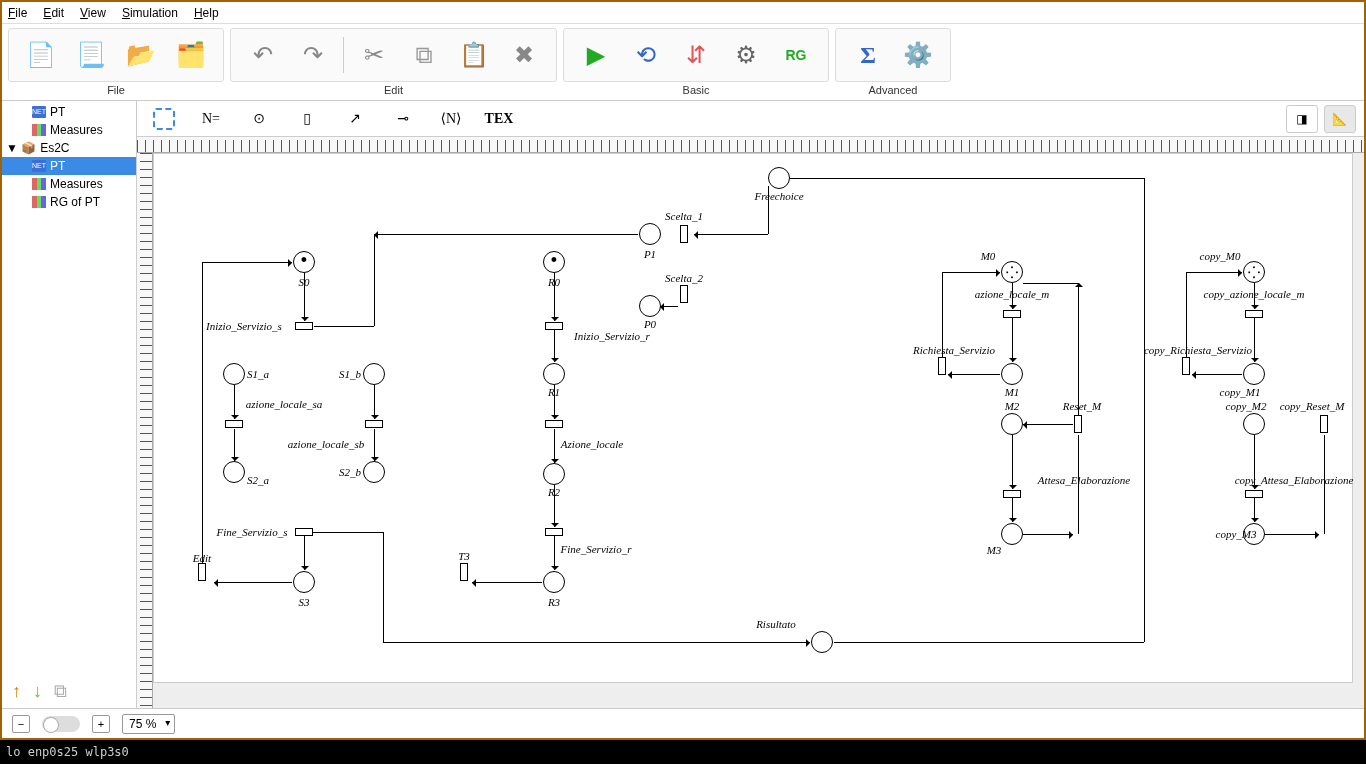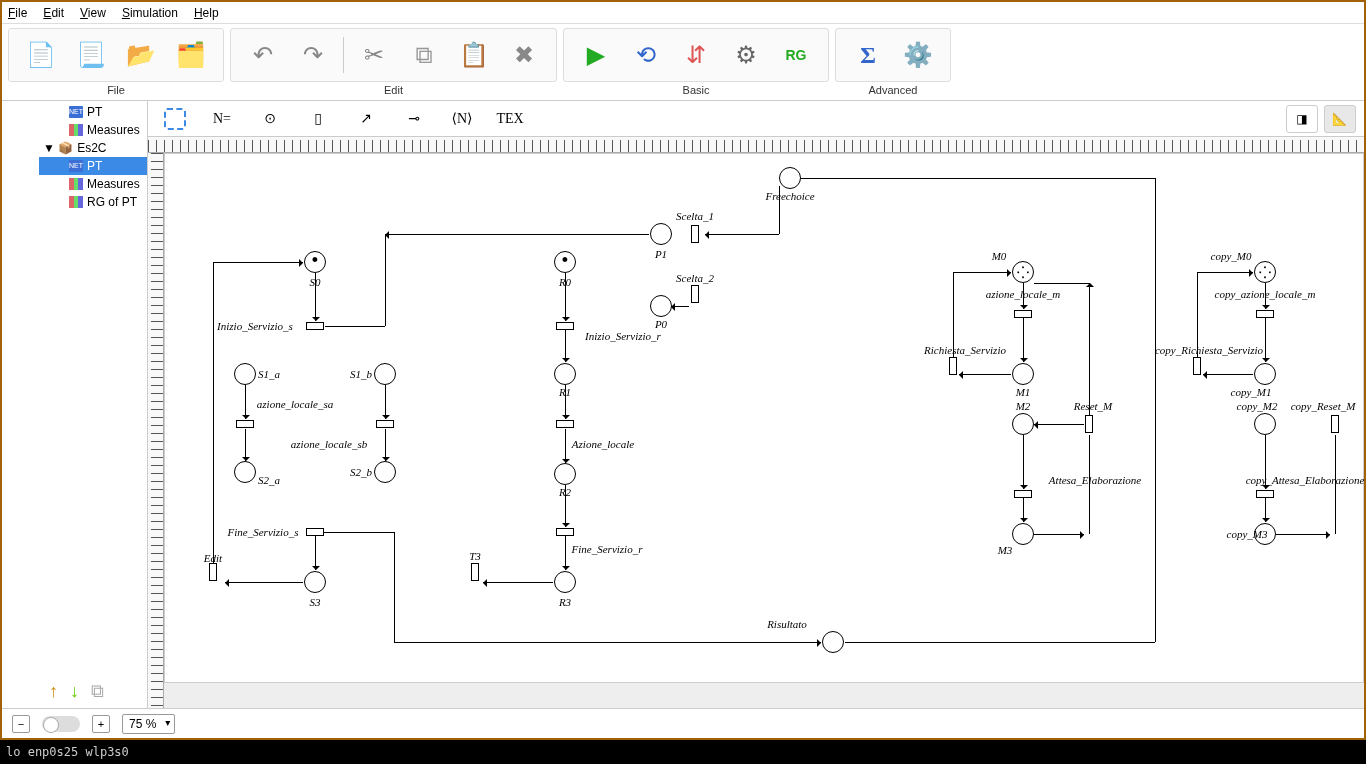--- a/index.html
+++ b/index.html
@@ -7,21 +7,21 @@
 .window { border: 2px solid #a16207; width: 100%; height: 740px; display: flex; flex-direction: column; background: #fff; }
 .menubar { height: 22px; display: flex; align-items: center; padding: 0 6px; border-bottom: 1px solid #ddd; }
 .menubar span { margin-right: 16px; cursor: pointer; }
 .menubar span u { text-decoration: underline; }
 .toolbars { display: flex; gap: 6px; padding: 4px 6px; border-bottom: 1px solid #ccc; }
 .tgroup { display: flex; flex-direction: column; align-items: center; }
 .trow { display: flex; gap: 2px; align-items: center; border: 1px solid #ddd; border-radius: 3px; padding: 4px 8px; background: #fafafa; }
 .tbtn { width: 48px; height: 44px; display: flex; align-items: center; justify-content: center; cursor: pointer; border-radius: 3px; font-size: 24px; }
 .tlabel { font-size: 11px; color: #333; margin-top: 2px; }
 .sep { width: 1px; height: 36px; background: #ccc; margin: 0 4px; }
-.main { flex: 1; display: flex; overflow: hidden; padding-left: 37px; }
+.main { flex: 1; display: flex; overflow: hidden; }
 .sidebar { width: 135px; border-right: 1px solid #ccc; background: #fff; display: flex; flex-direction: column; }
 .tree { flex: 1; font-size: 12px; padding: 2px 0; }
 .tree-item { padding: 2px 4px 2px 30px; cursor: pointer; display: flex; align-items: center; gap: 4px; white-space: nowrap; }
 .tree-item.lvl0 { padding-left: 4px; }
 .tree-item.sel { background: #3b8be6; color: #fff; }
 .bicon { width: 14px; height: 12px; display: inline-block; }
 .bicon.net { background: #3b6fd6; color: #fff; font-size: 7px; text-align: center; line-height: 12px; border-radius: 1px; }
 .bicon.bars { background: linear-gradient(to right, #d66 0 33%, #6d6 33% 66%, #66d 66%); }
 .sidebar-ctrl { display: flex; gap: 12px; padding: 6px 10px; font-size: 18px; }
 .sidebar-ctrl span { cursor: pointer; }
@@ -150,21 +150,21 @@
 
     <div class="canvas-area">
       <div class="tool-row2">
         <div class="tool2 box"></div>
         <div class="tool2">N=</div>
         <div class="tool2">⊙</div>
         <div class="tool2">▯</div>
         <div class="tool2">↗</div>
         <div class="tool2">⊸</div>
         <div class="tool2">⟨N⟩</div>
-        <div class="tool2" style="font-weight:normal">TEX</div>
+        <div class="tool2" style="font-weight:bold">TEX</div>
         <div class="right-tools">
           <div class="rtbtn">◨</div>
           <div class="rtbtn active">📐</div>
         </div>
       </div>
       <div class="ruler-h"></div>
       <div class="canvas-wrap">
         <div class="ruler-v"></div>
         <div class="canvas-scroll">
           <div class="canvas">
@@ -173,21 +173,21 @@
             <div class="lbl" style="left:150px;top:128px">S0</div>
             <div class="trans" style="left:150px;top:172px"></div>
             <div class="lbl" style="left:90px;top:172px">Inizio_Servizio_s</div>
             <div class="place" style="left:80px;top:220px"></div>
             <div class="lbl" style="left:104px;top:220px">S1_a</div>
             <div class="place" style="left:220px;top:220px"></div>
             <div class="lbl" style="left:196px;top:220px">S1_b</div>
             <div class="trans" style="left:80px;top:270px"></div>
             <div class="lbl" style="left:130px;top:250px">azione_locale_sa</div>
             <div class="trans" style="left:220px;top:270px"></div>
-            <div class="lbl" style="left:164px;top:290px">azione_locale_sb</div>
+            <div class="lbl" style="left:172px;top:290px">azione_locale_sb</div>
             <div class="place" style="left:80px;top:318px"></div>
             <div class="lbl" style="left:104px;top:326px">S2_a</div>
             <div class="place" style="left:220px;top:318px"></div>
             <div class="lbl" style="left:196px;top:318px">S2_b</div>
             <div class="trans" style="left:150px;top:378px"></div>
             <div class="lbl" style="left:98px;top:378px">Fine_Servizio_s</div>
             <div class="place" style="left:150px;top:428px"></div>
             <div class="lbl" style="left:150px;top:448px">S3</div>
             <div class="trans v" style="left:48px;top:418px"></div>
             <div class="lbl" style="left:48px;top:404px">Edit</div>

